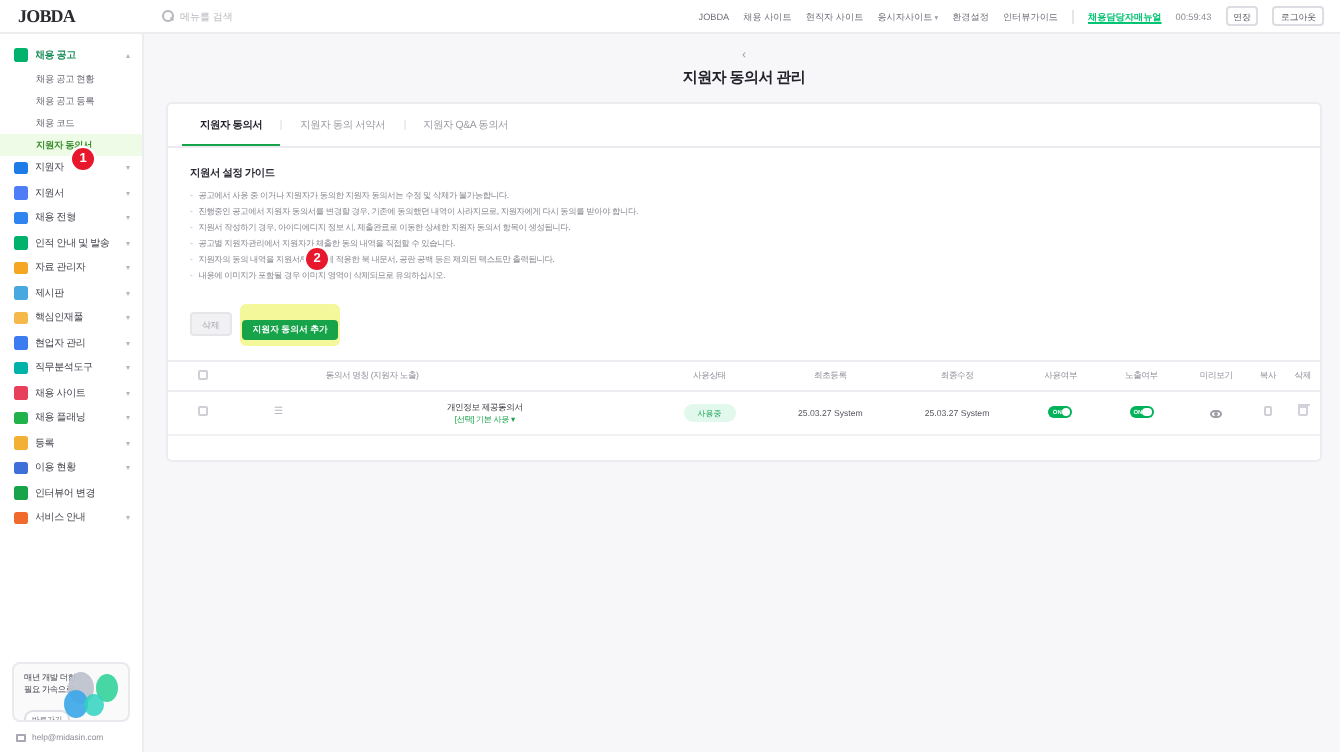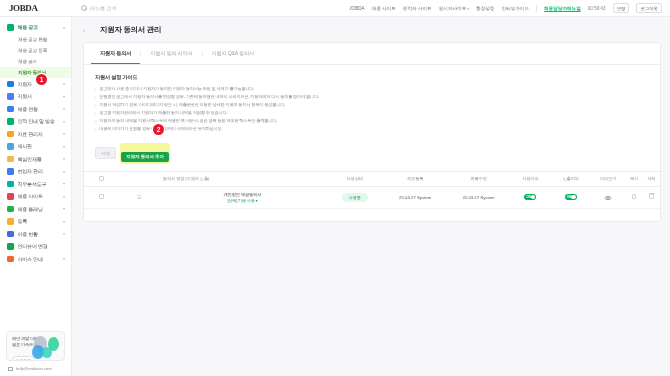--- a/index.html
+++ b/index.html
@@ -135,21 +135,21 @@
   .mail-ic {
     width: 5px; height: 4px; border: 0.7px solid #a8a8b2; border-radius: 0.5px;
   }
   .mail-tx { font-size: 4.2px; color: #8c8c96; }
 
   
   .main {
     flex: 1; min-width: 0; background: #f7f7f9;
     padding: 8px 9px 0 11px; overflow: hidden;
   }
-  .page-head { display: flex; align-items: center; gap: 15px; margin-bottom: 7px; }
+  .page-head { display: flex; align-items: center; gap: 3px; margin-bottom: 7px; flex-direction: column; }
   .back-ic { font-size: 6px; color: #9a9aa4; }
   .page-title { font-size: 7.5px; font-weight: 700; color: #22222a; letter-spacing: -0.3px; }
 
   .card {
     background: #ffffff; border: 1px solid #ebebf0; border-radius: 3px;
     min-height: 180px;
   }
   .tabs { display: flex; align-items: stretch; border-bottom: 1px solid #ebebf0; padding: 0 7px; }
   .tab {
     font-size: 5.2px; color: #9a9aa4; padding: 7px 9px 6px 9px;

